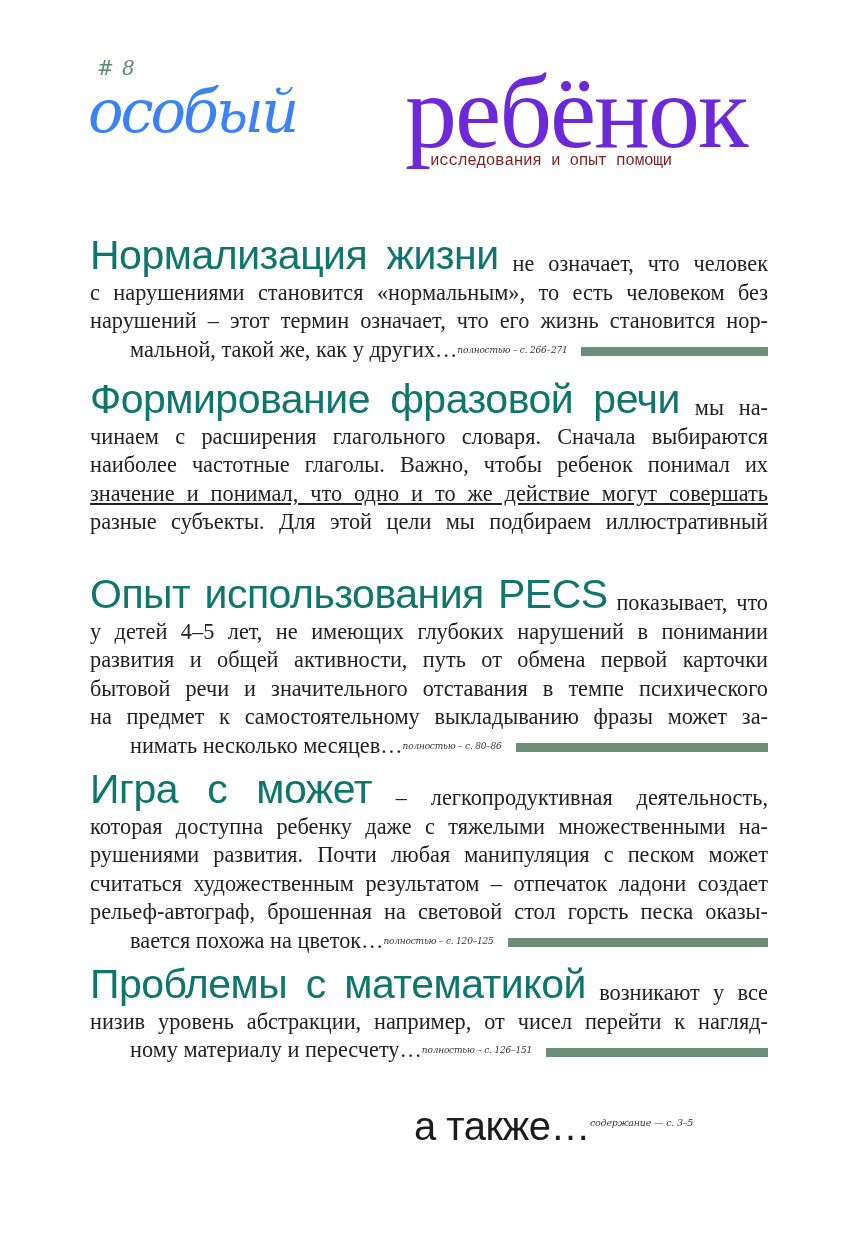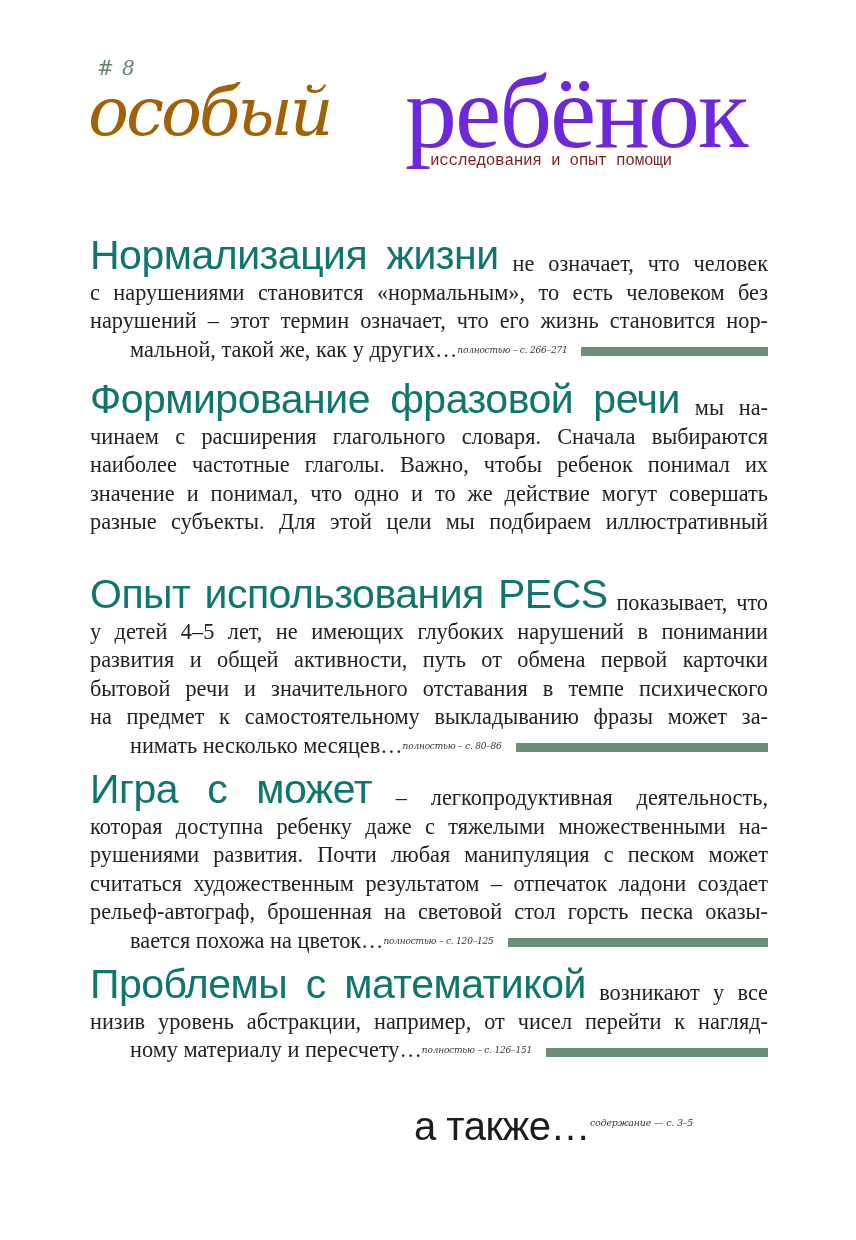--- a/index.html
+++ b/index.html
@@ -2,21 +2,21 @@
 <html><head>
   <meta charset="utf-8">
   <style>
     html, body { margin: 0; padding: 0; background: #ffffff; }
     body { width: 856px; height: 1240px; position: relative; overflow: hidden; }
     .page { position: absolute; left: 0; top: 0; width: 856px; height: 1240px; background: #fff; }
 
     .issue { position: absolute; left: 97px; top: 56px; font-family: "DejaVu Serif", serif; font-style: italic;
       font-size: 20px; color: #5e8a6b; letter-spacing: 1px; }
     .title-green { position: absolute; left: 88px; top: 62px; font-family: "DejaVu Serif", serif; font-style: italic;
-      font-size: 68px; line-height: 100px; color: #a16207; letter-spacing: -3px; }
+      font-size: 59px; line-height: 100px; color: #3b82f6; letter-spacing: -3px; }
     .title-gray { position: absolute; left: 405px; top: 62px; font-family: "Liberation Serif", serif;
       font-size: 104px; line-height: 100px; color: #6d28d9; letter-spacing: -2px; }
     .subtitle { position: absolute; left: 430px; top: 148px; font-family: Liberation Mono, monospace;
       font-size: 16px; line-height: 26px; color: #7f1d1d; letter-spacing: -0.3px; }
 
     .article { position: absolute; left: 90px; width: 678px; font-family: "Liberation Serif", serif;
       font-size: 22.3px; line-height: 28.5px; color: #222; text-align: justify; }
     .head { font-family: "Liberation Sans", sans-serif; font-size: 41px; line-height: 28px; color: #0f766e;
       letter-spacing: -0.5px; position: relative; top: -2px; }
     .ref { font-family: "DejaVu Serif", serif; font-style: italic; font-size: 9px; color: #333;
@@ -51,21 +51,21 @@
       <span class="bar"></span>
     </div>
   </div>
 
   <div class="article" style="top:387px;">
     <div style="text-align-last:justify;">
       <span class="head">Формирование фразовой речи</span><span> мы на-</span>
     </div>
     <div style="text-align-last:justify;">чинаем с расширения глагольного словаря. Сначала выбираются</div>
     <div style="text-align-last:justify;">наиболее частотные глаголы. Важно, чтобы ребенок понимал их</div>
-    <div style="text-align-last:justify;">значение и понимал, что одно и то же действие могут совершать</div>
+    <div style="text-align-last:justify;text-decoration:underline;">значение и понимал, что одно и то же действие могут совершать</div>
     <div style="text-align-last:justify;">разные субъекты. Для этой цели мы подбираем иллюстративный</div>
   </div>
 
   <div class="article" style="top:582px;">
     <div style="text-align-last:justify;">
       <span class="head">Опыт использования PECS</span><span> показывает, что</span>
     </div>
     <div style="text-align-last:justify;">у детей 4–5 лет, не имеющих глубоких нарушений в понимании</div>
     <div style="text-align-last:justify;">развития и общей активности, путь от обмена первой карточки</div>
     <div style="text-align-last:justify;">бытовой речи и значительного отставания в темпе психического</div>

